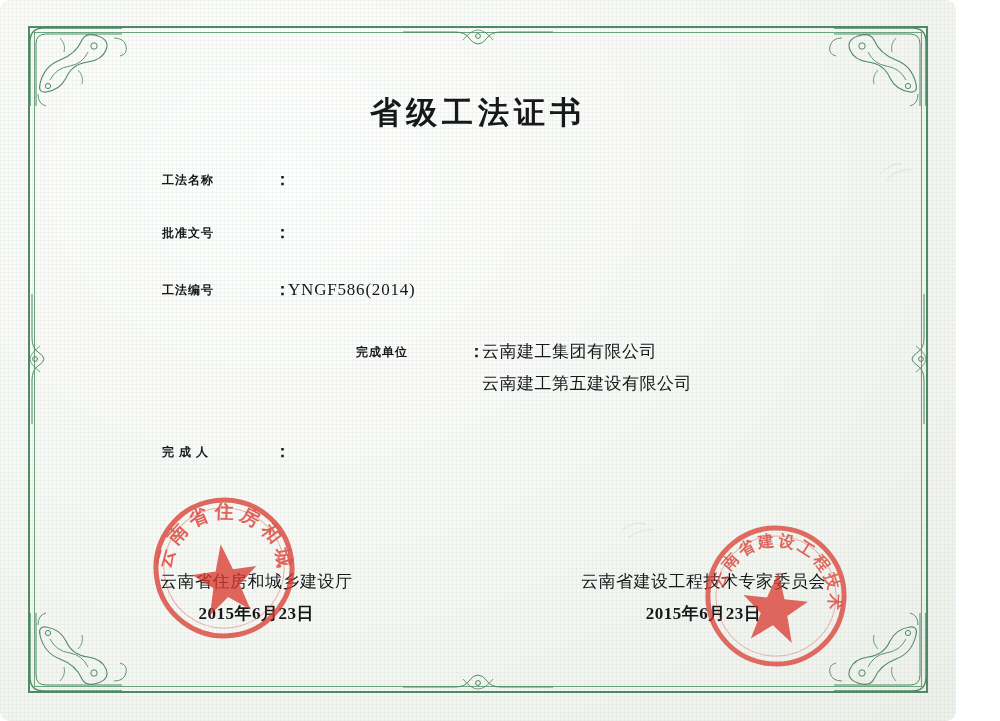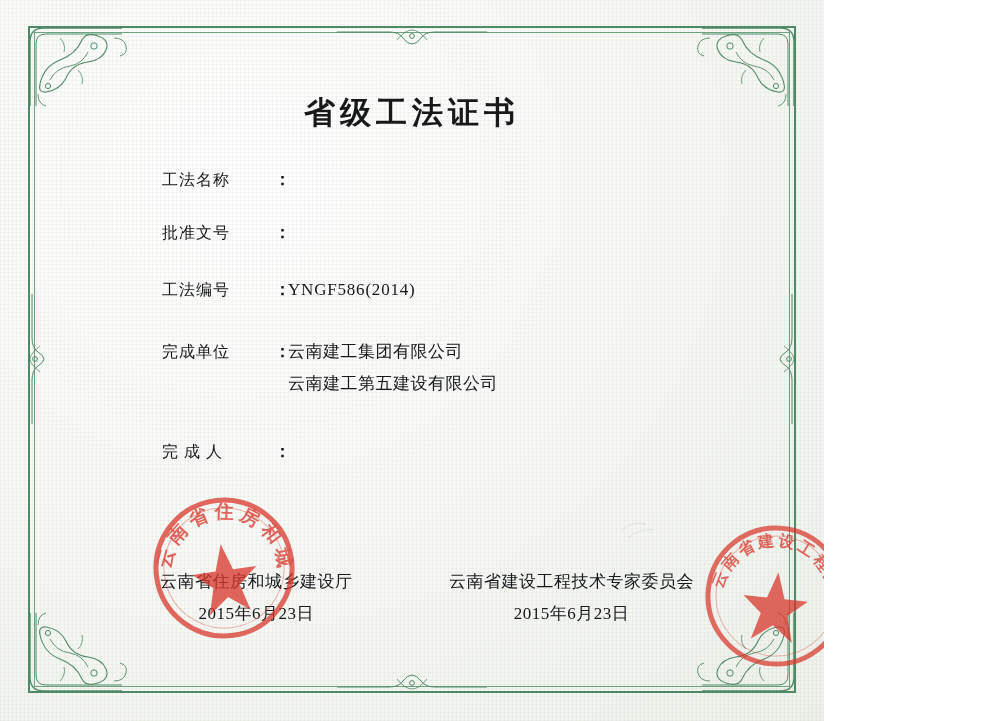--- a/index.html
+++ b/index.html
@@ -9,28 +9,29 @@
   }
   body {
     width: 1000px;
     height: 721px;
     overflow: hidden;
     font-family: "Liberation Serif", serif;
   }
 
   #certificate {
     position: relative;
-    width: 824px;
+    width: 956px;
     height: 721px;
     background: #fbfbf7;
     background-image:
       repeating-linear-gradient(0deg, rgba(180,195,185,0.13) 0px, rgba(180,195,185,0.13) 1px, rgba(255,255,255,0) 1px, rgba(255,255,255,0) 4px),
       repeating-linear-gradient(90deg, rgba(180,195,185,0.13) 0px, rgba(180,195,185,0.13) 1px, rgba(255,255,255,0) 1px, rgba(255,255,255,0) 4px),
       radial-gradient(ellipse at 30% 25%, #ffffff 0%, #f7f8f4 55%, #eef0ea 100%);
     overflow: hidden;
+    border-radius: 10px;
   }
 
   
   .border-frame {
     position: absolute;
     left: 28px;
     top: 26px;
     right: 28px;
     bottom: 28px;
     border: 2px solid #4f8a66;
@@ -90,22 +91,22 @@
   }
 
   .field-row {
     display: flex;
     align-items: flex-start;
     margin-bottom: 29px;
   }
   .field-label {
     width: 112px;
     flex: none;
-    font-size: 16px;
-    font-weight: normal;
+    font-size: 12px;
+    font-weight: bold;
     color: #15171a;
     letter-spacing: 1px;
     line-height: 24px;
     white-space: pre;
   }
   .field-colon {
     width: 14px;
     flex: none;
     font-size: 17px;
     font-weight: bold;
@@ -120,21 +121,21 @@
   }
   .field-value.mono {
     font-family: "Liberation Serif", serif;
     letter-spacing: 0.8px;
   }
   .value-line { display: block; }
   .value-line + .value-line { margin-top: 8px; }
 
   .row-approval { margin-bottom: 33px; }
   .row-code     { margin-bottom: 38px; }
-  .row-unit     { margin-bottom: 44px; }
+  .row-unit     { margin-bottom: 44px; justify-content: center; }
 
   
   .signatures {
     position: absolute;
     left: 90px;
     right: 60px;
     bottom: 36px;
     display: flex;
     justify-content: space-between;
   }
@@ -145,20 +146,21 @@
   .sig-org {
     font-size: 17px;
     color: #15171a;
     letter-spacing: 0.5px;
     margin-bottom: 9px;
   }
   .sig-date {
     font-size: 17px;
     color: #15171a;
     letter-spacing: 0.5px;
+    font-weight: bold;
   }
 
   
   .seal {
     position: absolute;
     width: 152px;
     height: 152px;
     pointer-events: none;
     opacity: 0.82;
   }

